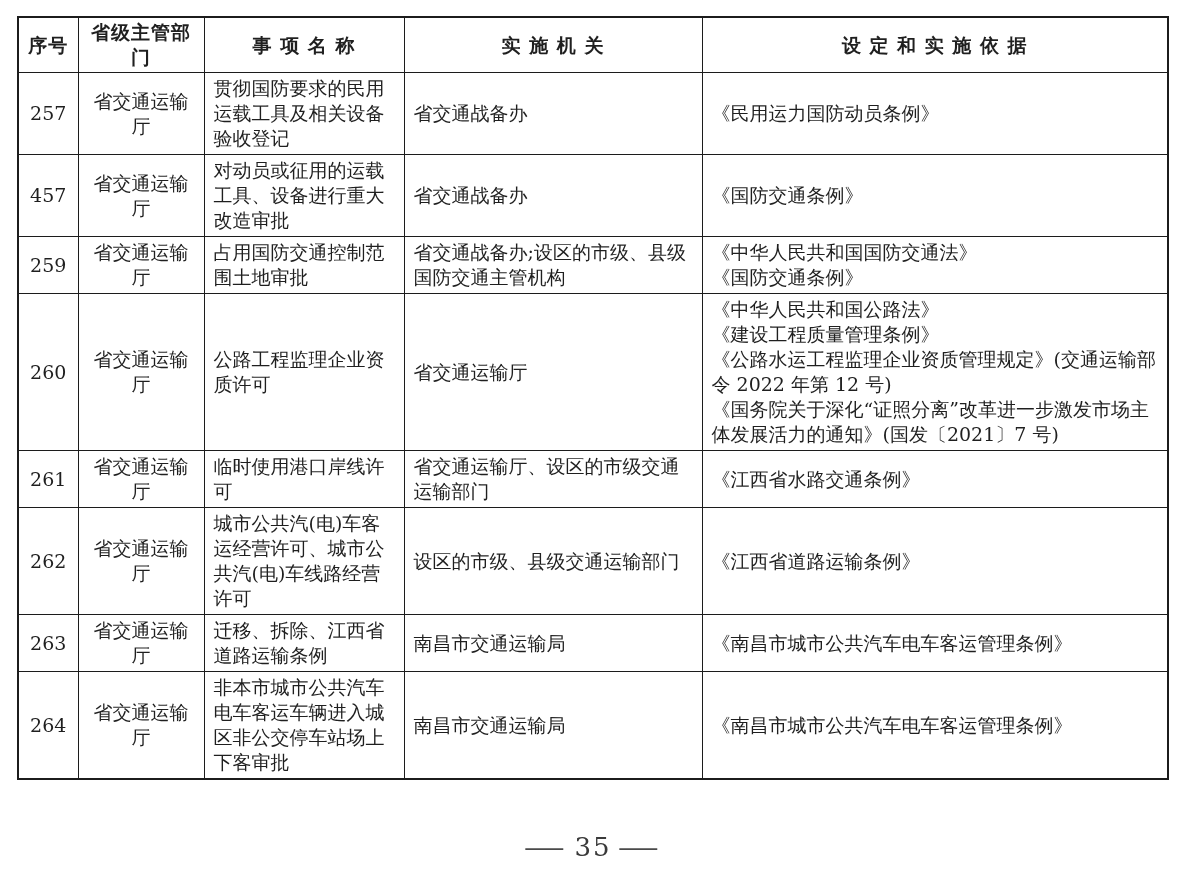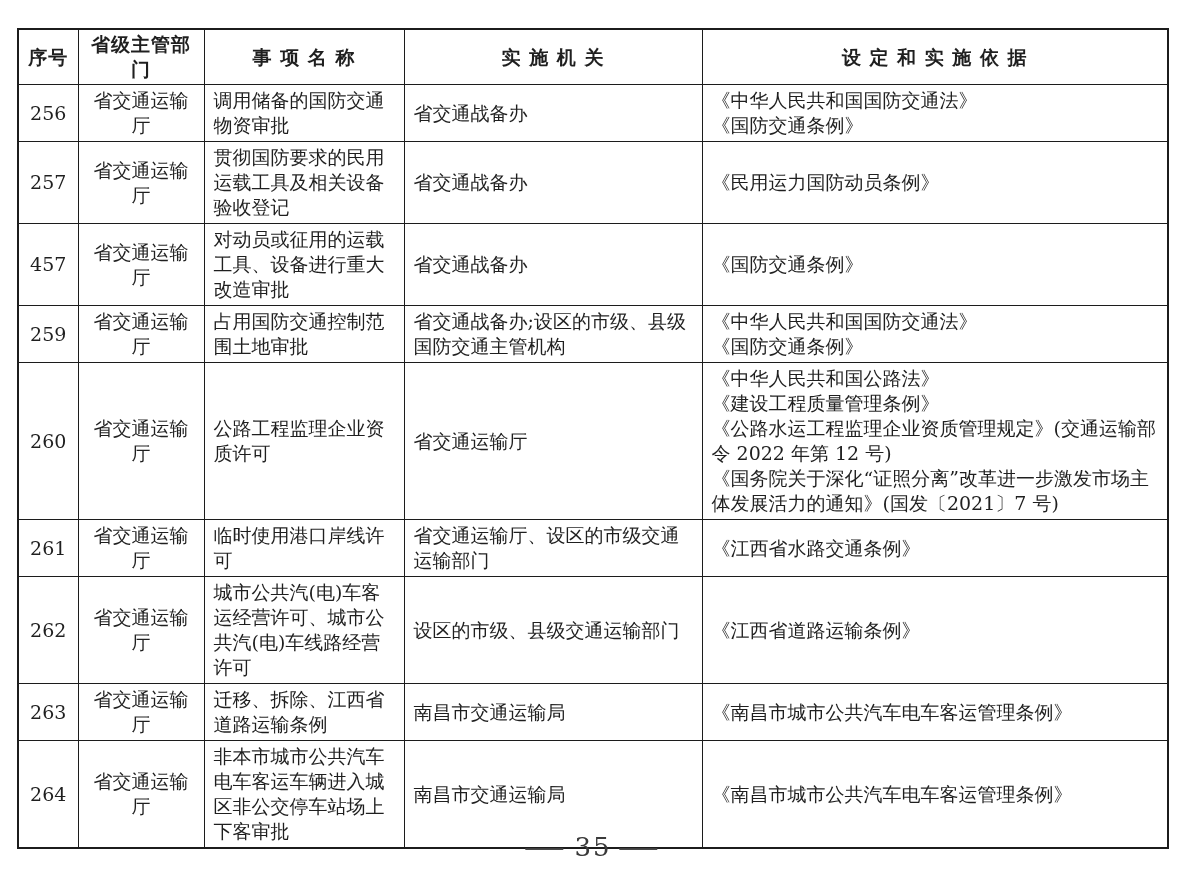--- a/index.html
+++ b/index.html
@@ -9,21 +9,21 @@
     height: 883px;
     background: #ffffff;
     font-family: "DejaVu Serif", "Liberation Serif", serif;
     color: #1f1f1f;
     overflow: hidden;
     position: relative;
   }
   .doc-table {
     position: absolute;
     left: 17px;
-    top: 28px;
+    top: 16px;
     width: 1150px;
     border-collapse: collapse;
     table-layout: fixed;
     border: 2.5px solid #1c1c1c;
   }
   .doc-table th, .doc-table td {
     border: 1px solid #1c1c1c;
     padding: 3px 9px;
     font-size: 19px;
     line-height: 25px;
@@ -79,28 +79,20 @@
   <thead>
     <tr>
       <th>序号</th>
       <th>省级主管部门</th>
       <th>事 项 名 称</th>
       <th>实 施 机 关</th>
       <th>设 定 和 实 施 依 据</th>
     </tr>
   </thead>
   <tbody>
-  <tr>
-    <td class="cell-no">256</td>
-    <td class="cell-dept">省交通运输厅</td>
-    <td class="cell-item">调用储备的国防交通物资审批</td>
-    <td class="cell-agency">省交通战备办</td>
-    <td class="cell-basis">《中华人民共和国国防交通法》
-《国防交通条例》</td>
-  </tr>
 
   <tr>
     <td class="cell-no">257</td>
     <td class="cell-dept">省交通运输厅</td>
     <td class="cell-item">贯彻国防要求的民用运载工具及相关设备验收登记</td>
     <td class="cell-agency">省交通战备办</td>
     <td class="cell-basis">《民用运力国防动员条例》</td>
   </tr>
 
   <tr>

